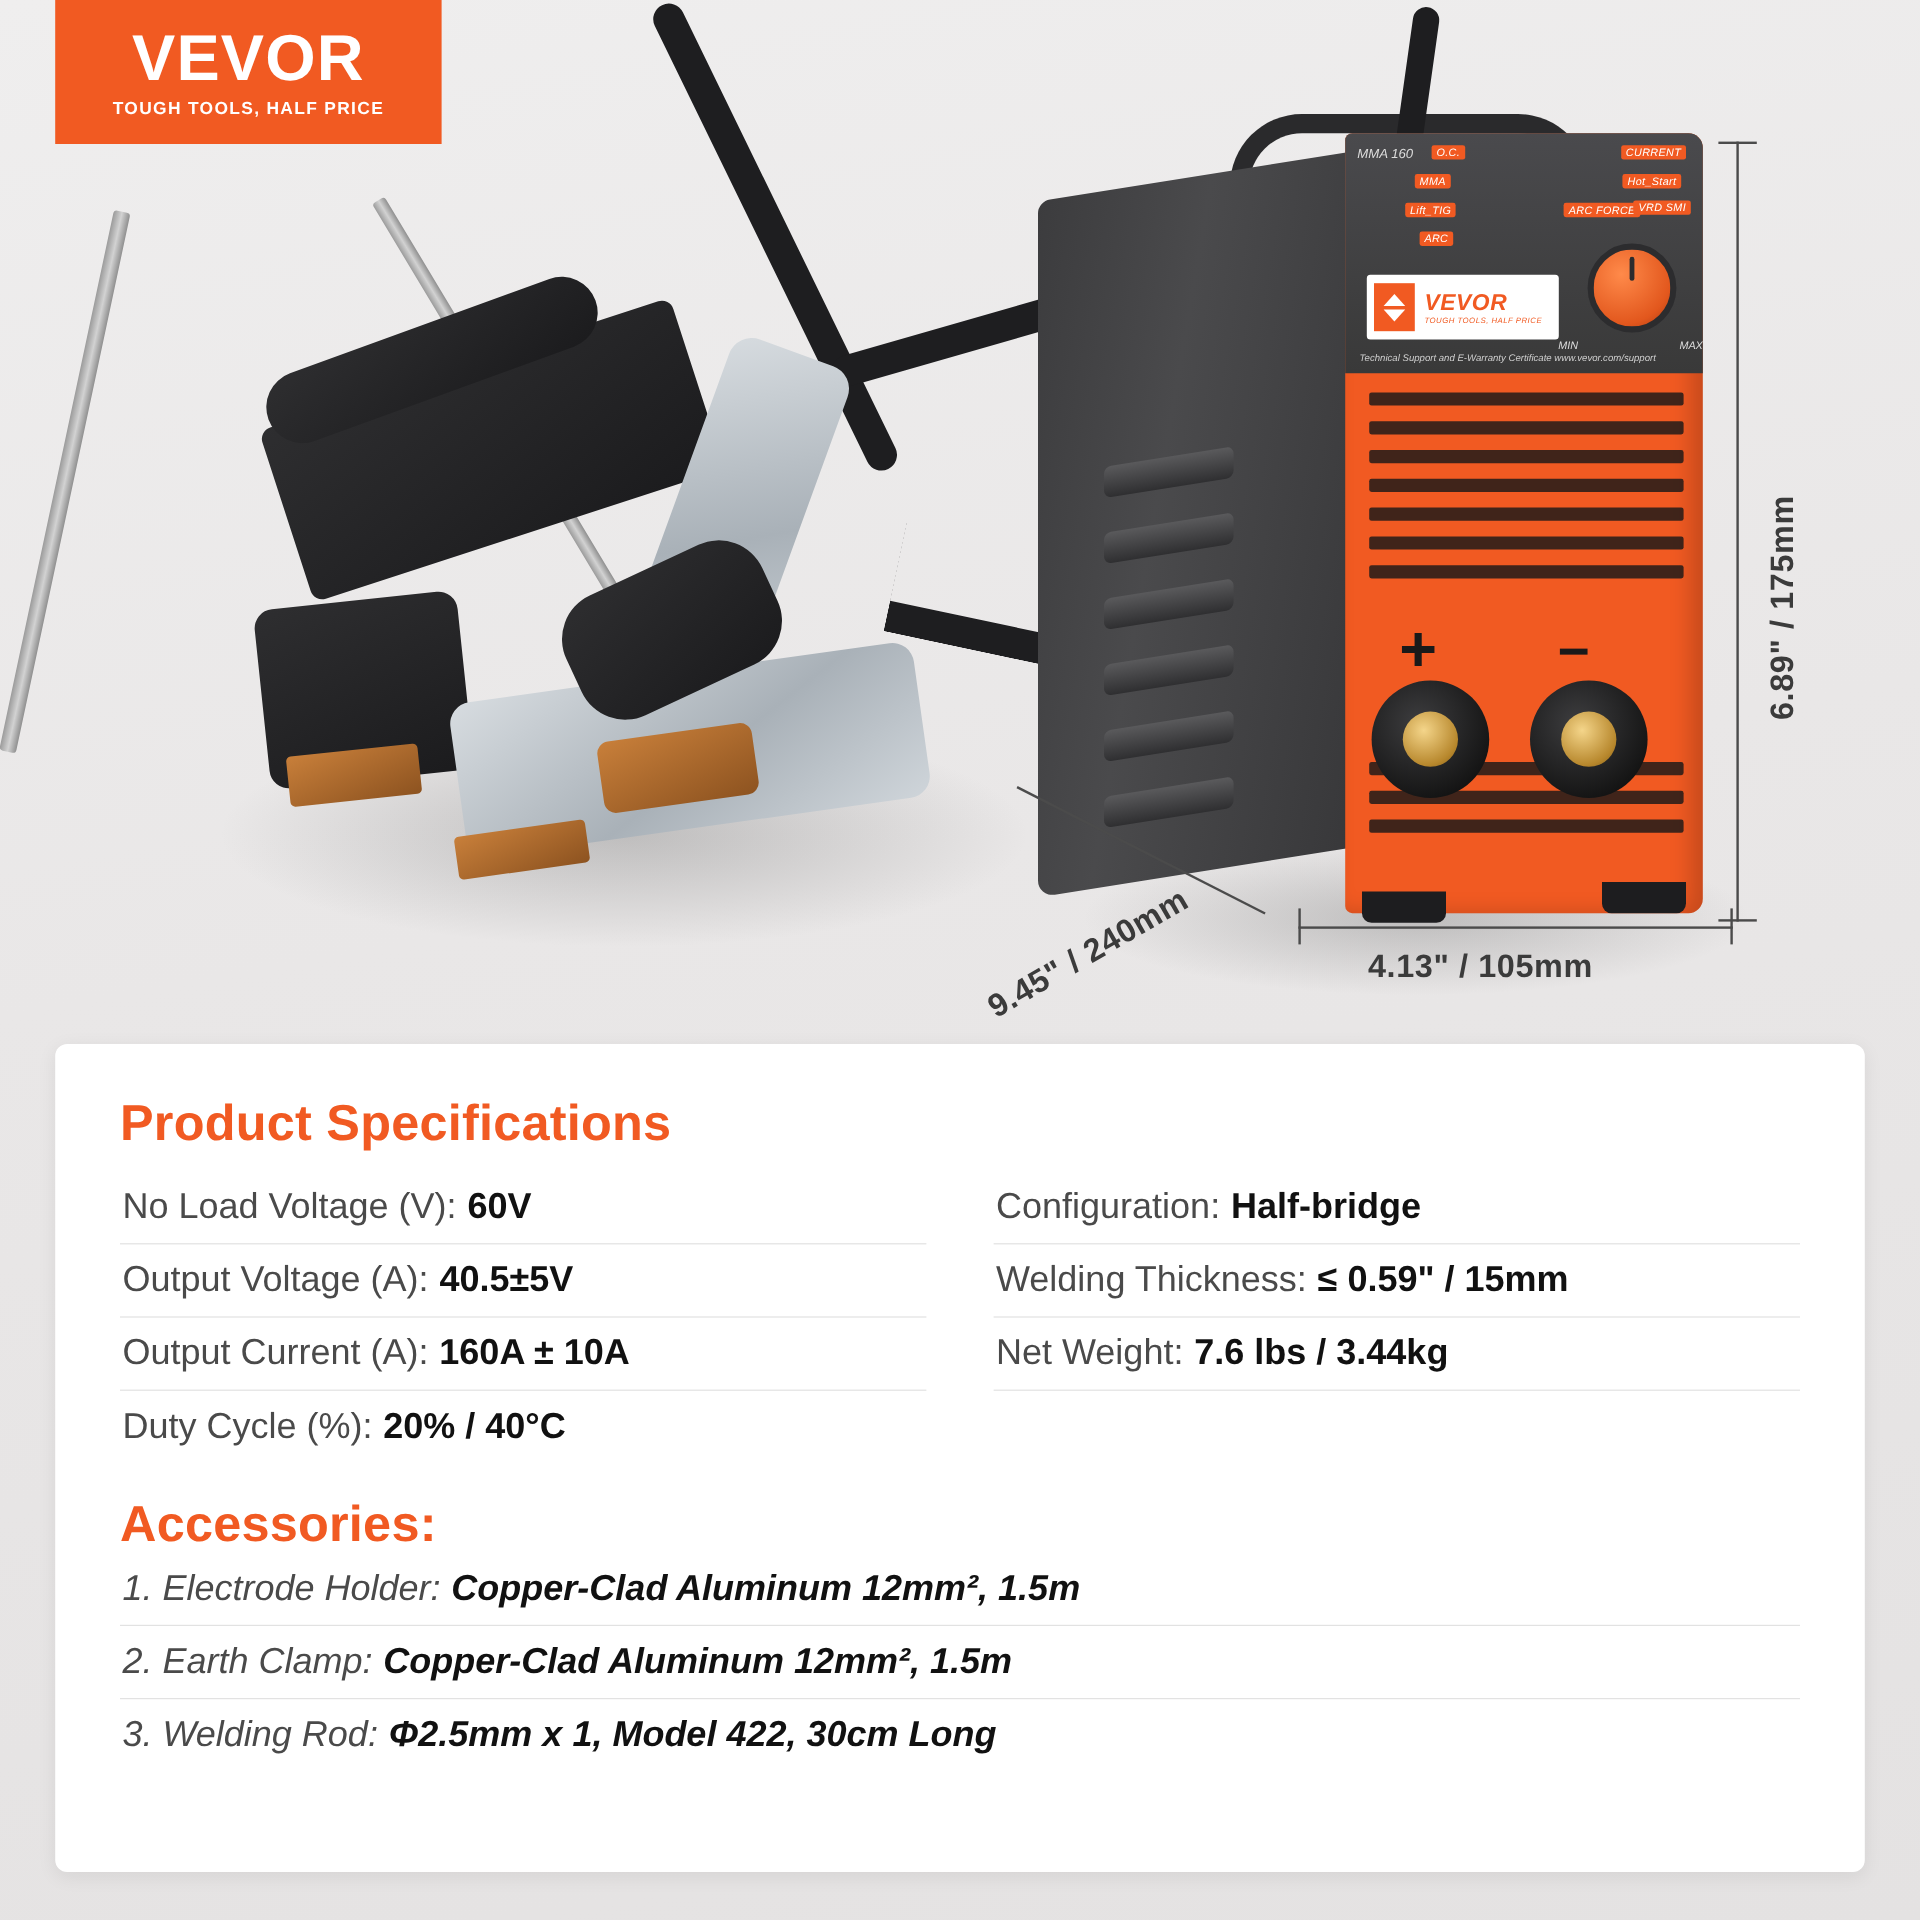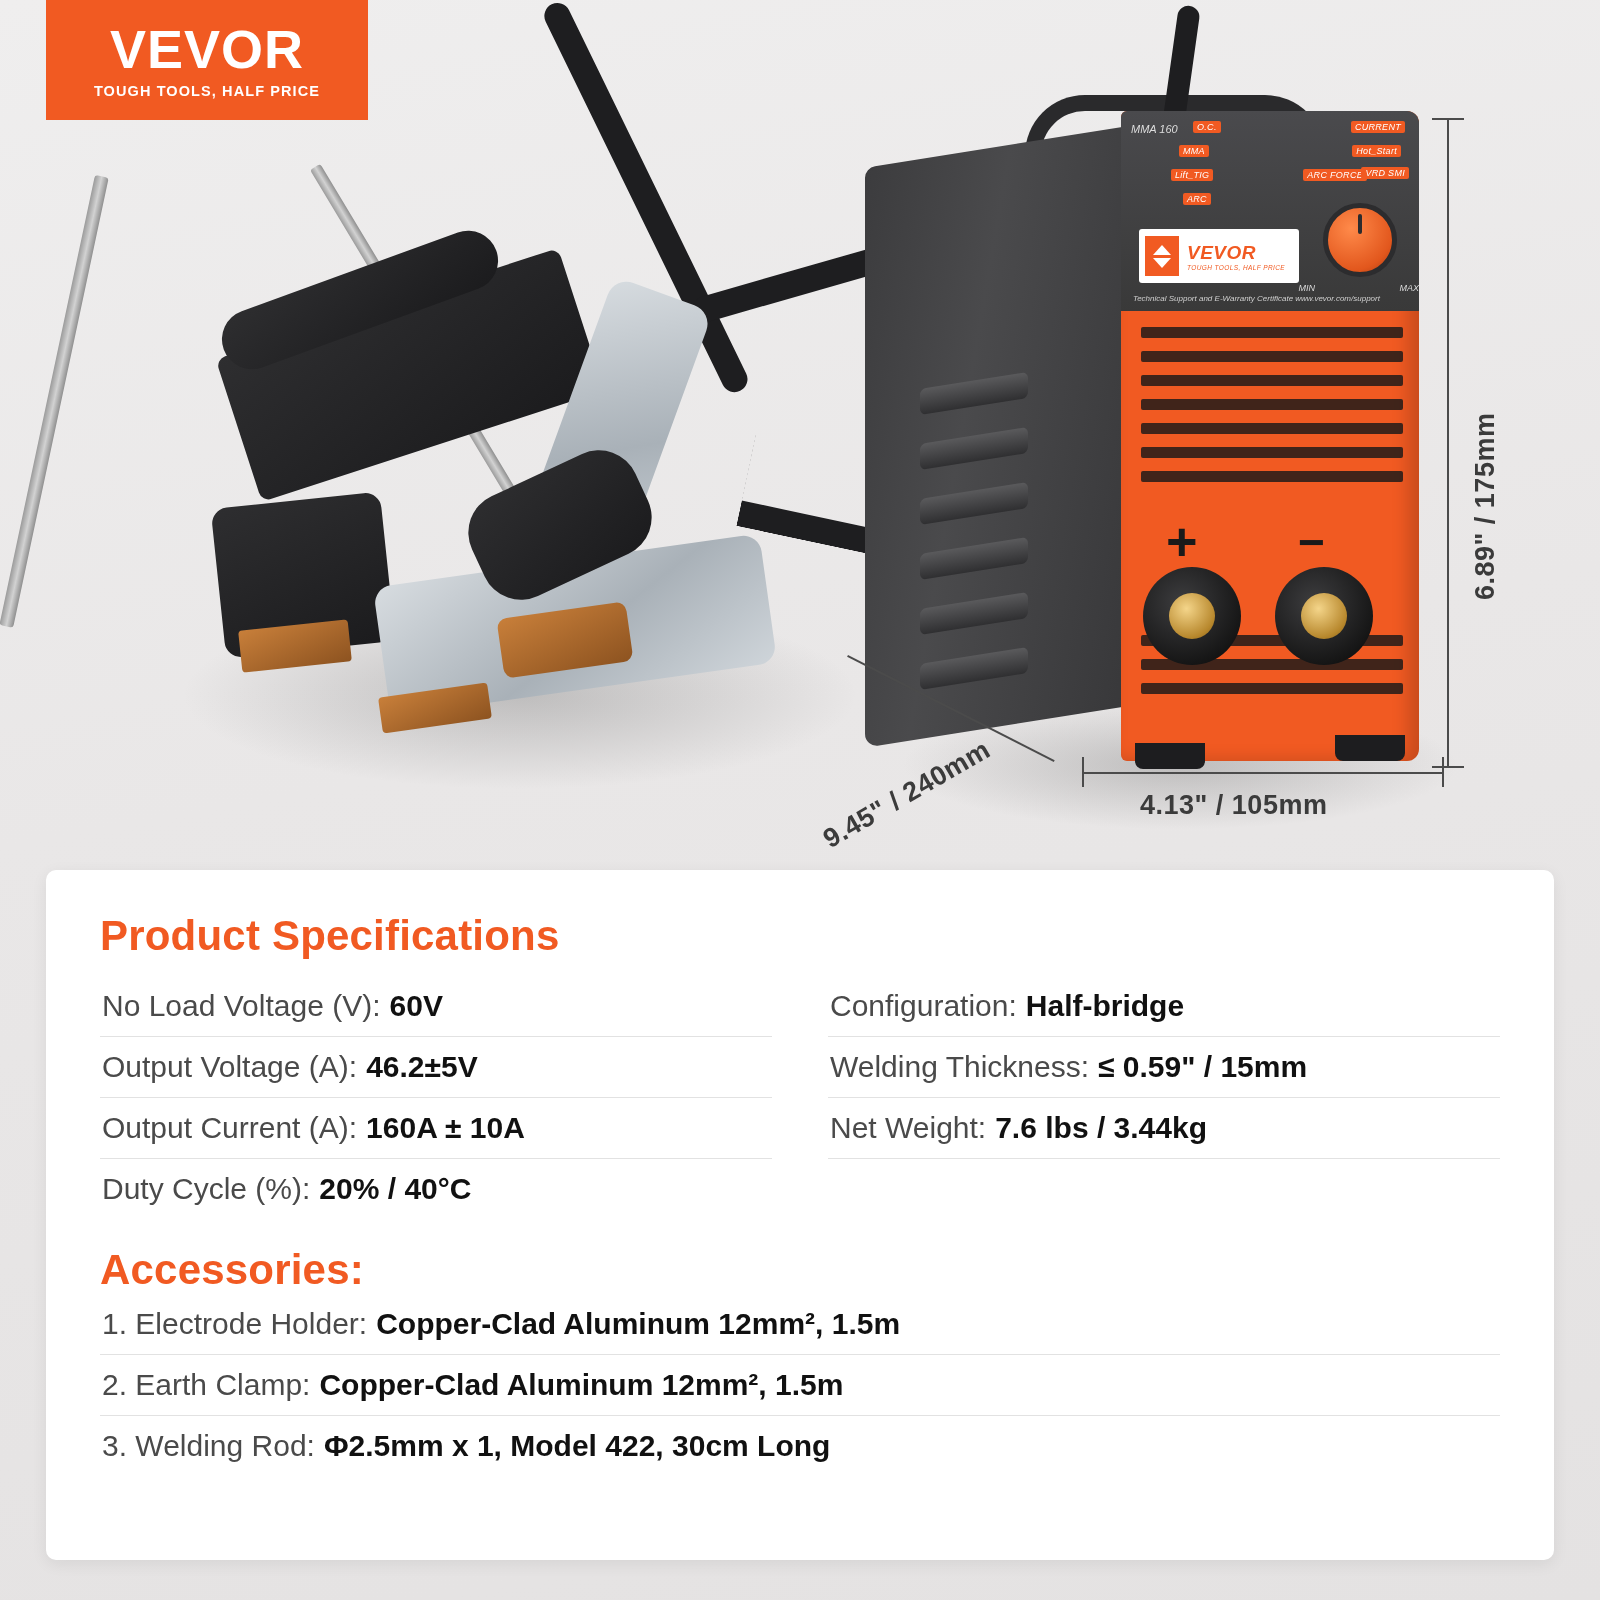--- a/index.html
+++ b/index.html
@@ -174,21 +174,21 @@
     font-size: 30px; color:#4a4a4a;
   }
   .spec-row .val { font-weight: bold; color:#111; }
   .spec-row.noline { border-bottom: 1px solid transparent; }
 
   h2.accessories { margin-top: 26px; }
   .acc-row {
     display:flex; align-items:center; gap: 9px;
     padding: 13px 2px;
     border-bottom: 1px solid #e2e2e2;
-    font-size: 30px; color:#4a4a4a;
+    font-size: 30px; color:#4a4a4a;font-style:italic;
   }
   .acc-row .val { font-weight: bold; color:#111; }
   .acc-row:last-child { border-bottom: none; }
 </style>
 </head>
 <body>
 
 <div id="page">
 
   <div class="photo">
@@ -317,21 +317,21 @@
           <span>No Load Voltage (V):</span>
           <span class="val">60V</span>
         </div>
         <div class="spec-row">
           <span>Configuration:</span>
           <span class="val">Half-bridge</span>
         </div>
 
         <div class="spec-row">
           <span>Output Voltage (A):</span>
-          <span class="val">46.2±5V</span>
+          <span class="val">40.5±5V</span>
         </div>
         <div class="spec-row">
           <span>Welding Thickness:</span>
           <span class="val">≤ 0.59" / 15mm</span>
         </div>
 
         <div class="spec-row">
           <span>Output Current (A):</span>
           <span class="val">160A ± 10A</span>
         </div>

